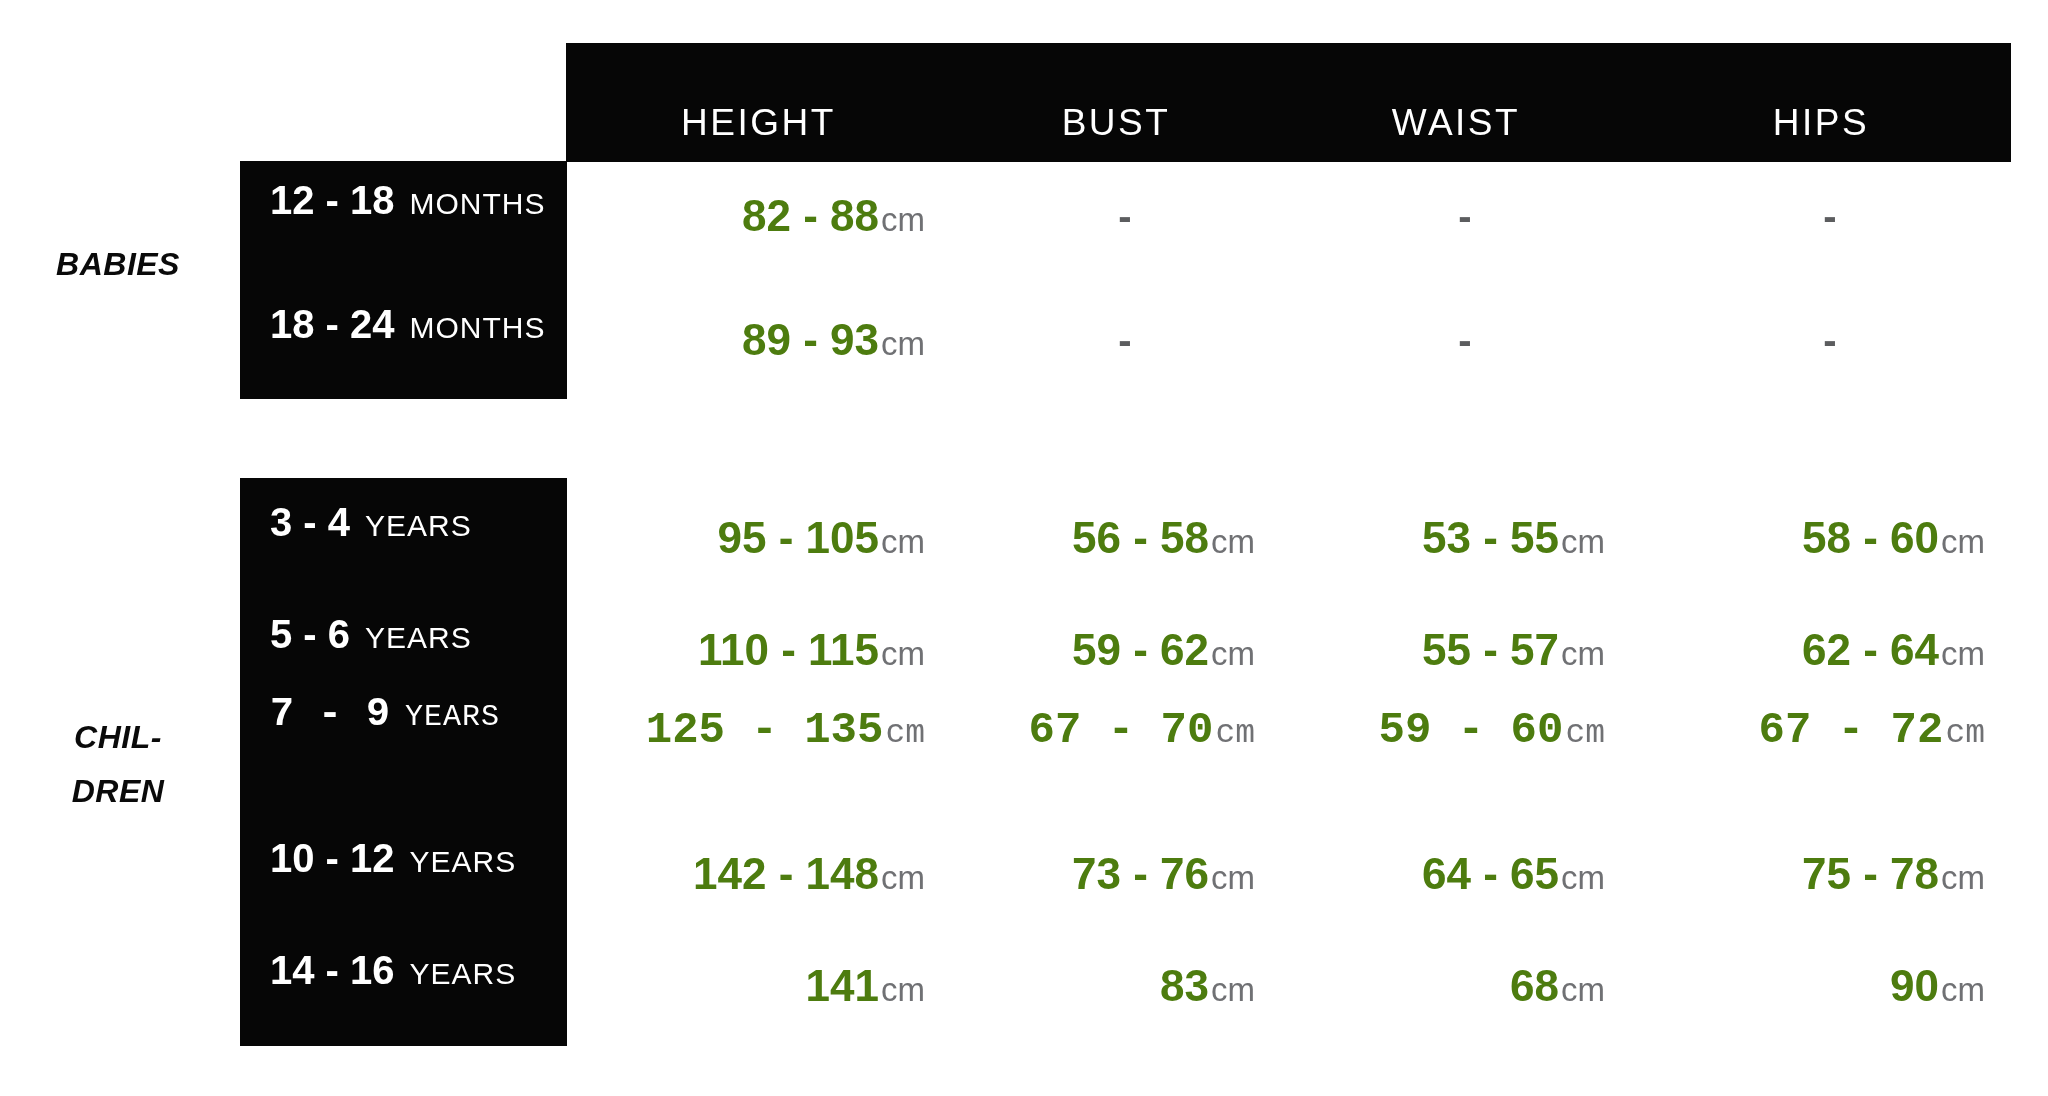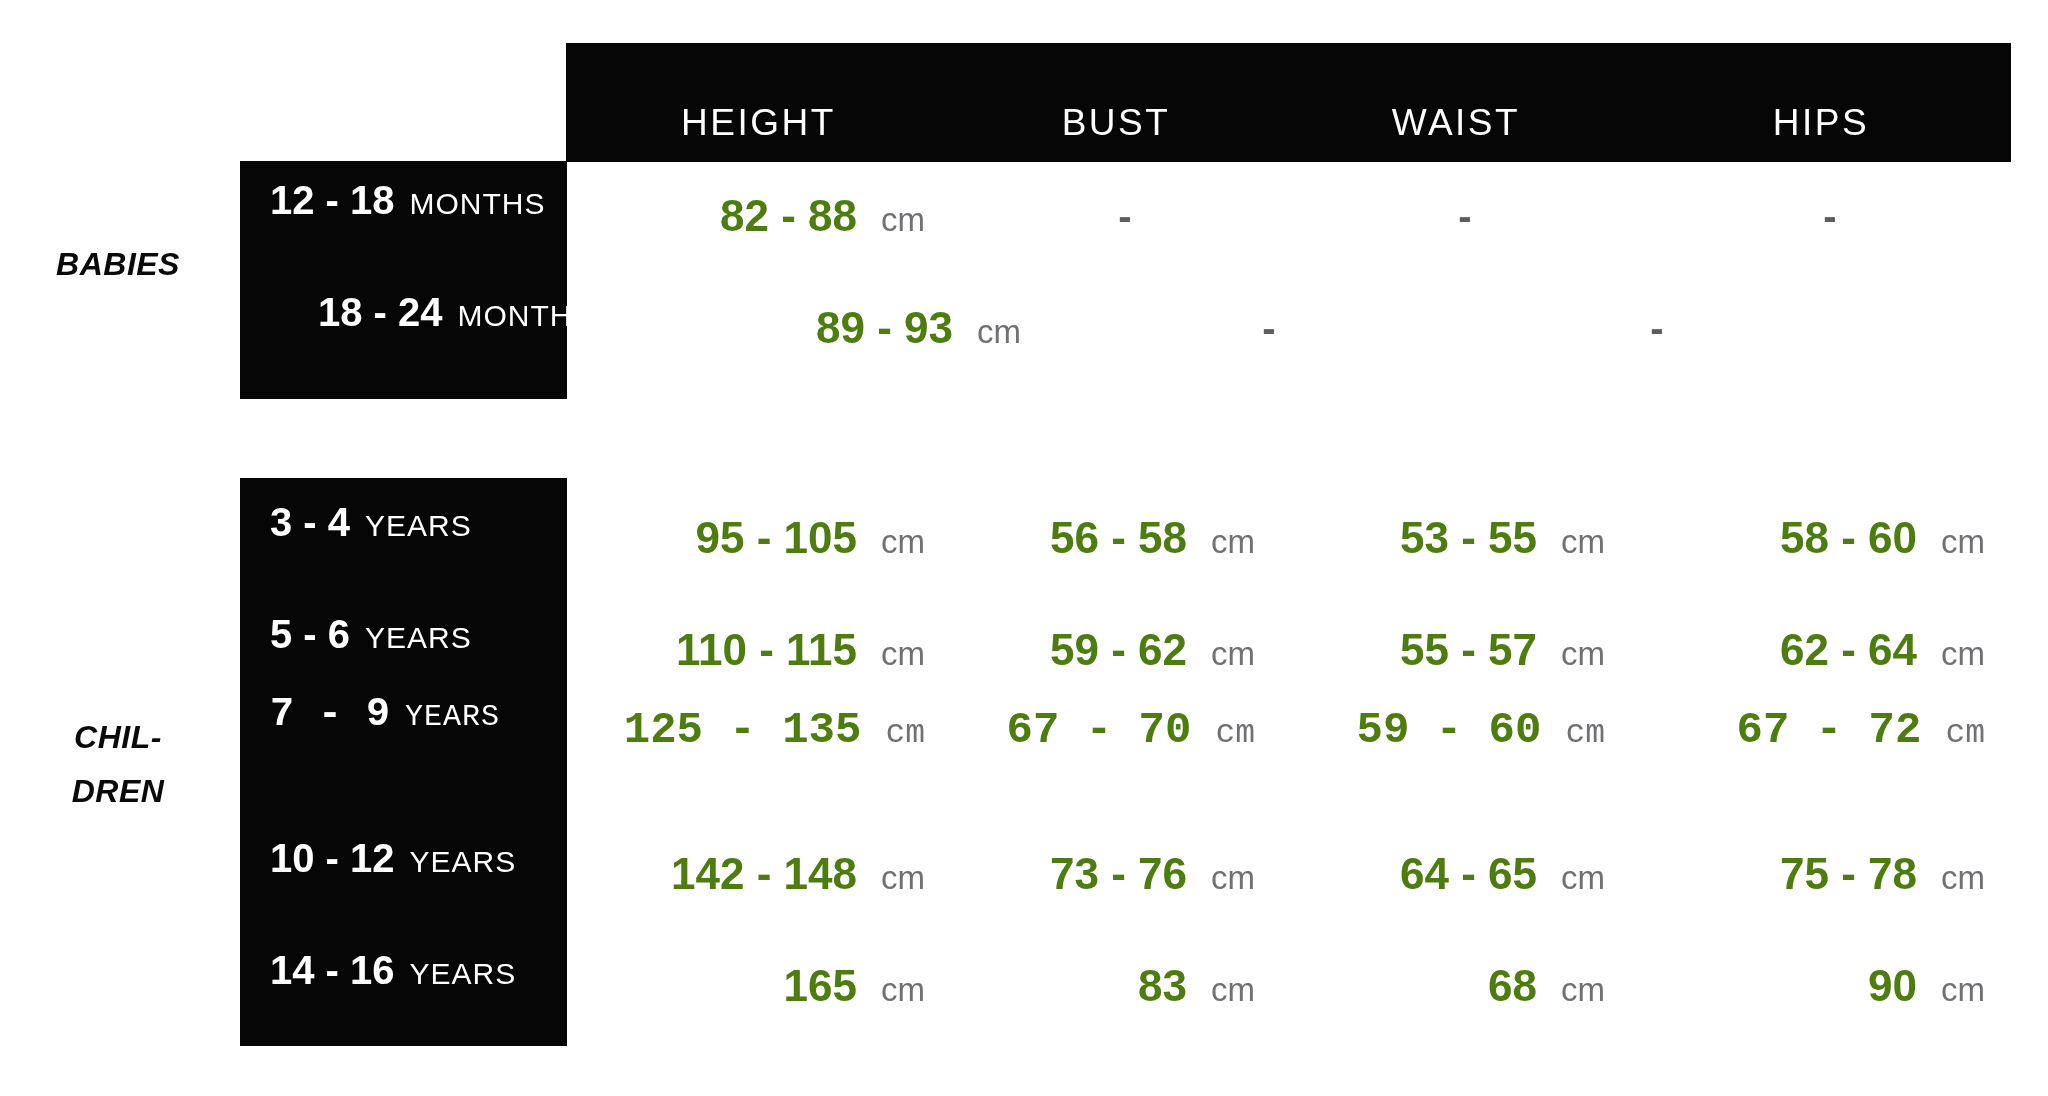--- a/index.html
+++ b/index.html
@@ -58,42 +58,42 @@
     position: absolute;
     left: 0;
     width: 2012px;
     height: 112px;
     display: grid;
     grid-template-columns: 240px 327px 385px 330px 350px 380px;
     align-items: center;
     padding-left: 8px;
   }
   #row-b0 { top: 160px; }
-  #row-b1 { top: 272px; gap: 48px; }
+  #row-b1 { top: 284px; }
   #row-c0 { top: 482px; }
   #row-c1 { top: 594px; }
   #row-c2 { top: 674px; font-family: Liberation Mono, monospace; }
   #row-c3 { top: 818px; }
   #row-c4 { top: 930px; }
 
   .rowlabel {
     grid-column: 2;
     padding-left: 22px;
     color: #ffffff;
     white-space: nowrap;
     transform: translateY(-16px);
   }
   .size      { font-weight: 700; font-size: 40px; }
   .size-unit { font-weight: 400; font-size: 30px; margin-left: 15px; letter-spacing: 1px; }
 
   .cell { white-space: nowrap; }
   .cell.right  { text-align: right; padding-right: 35px; }
   .cell.center { text-align: center; }
   .num  { font-weight: 700; font-size: 44px; color: #4d7c0f; }
-  .cm   { font-weight: 400; font-size: 33px; color: #707174; margin-left: 24px; }
+  .cm   { font-weight: 400; font-size: 33px; color: #707174; margin-left: 2px; }
   .dash { font-weight: 700; font-size: 40px; color: #5c5d5f; }
 </style>
 </head>
 <body>
 
 <div class="canvas">
 
   <div class="groupbox" id="babies-box"></div>
   <div class="groupbox" id="children-box"></div>
 
@@ -169,19 +169,19 @@
     <div class="cell right"><span class="num">142 - 148</span><span class="cm">cm</span></div>
     <div class="cell right"><span class="num">73 - 76</span><span class="cm">cm</span></div>
     <div class="cell right"><span class="num">64 - 65</span><span class="cm">cm</span></div>
     <div class="cell right"><span class="num">75 - 78</span><span class="cm">cm</span></div>
   </div>
 
   <div class="row" id="row-c4">
     <div class="rowlabel">
       <span class="size">14 - 16</span><span class="size-unit">YEARS</span>
     </div>
-    <div class="cell right"><span class="num">165</span><span class="cm">cm</span></div>
+    <div class="cell right"><span class="num">141</span><span class="cm">cm</span></div>
     <div class="cell right"><span class="num">83</span><span class="cm">cm</span></div>
     <div class="cell right"><span class="num">68</span><span class="cm">cm</span></div>
     <div class="cell right"><span class="num">90</span><span class="cm">cm</span></div>
   </div>
 
 </div>
 
 </body></html>

